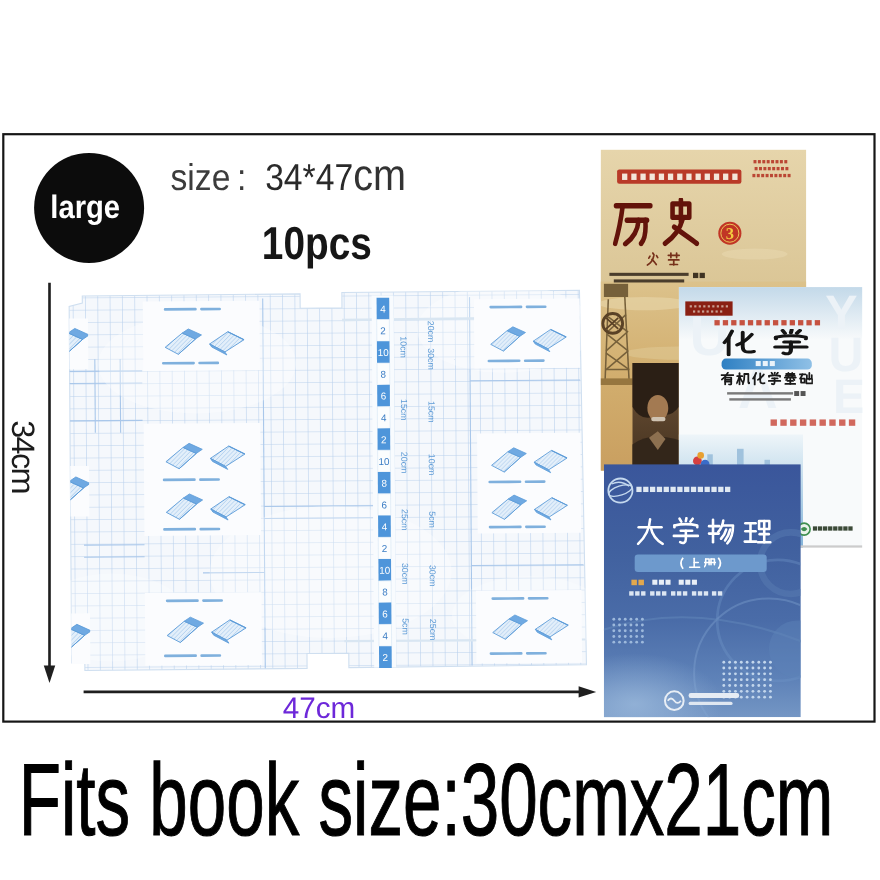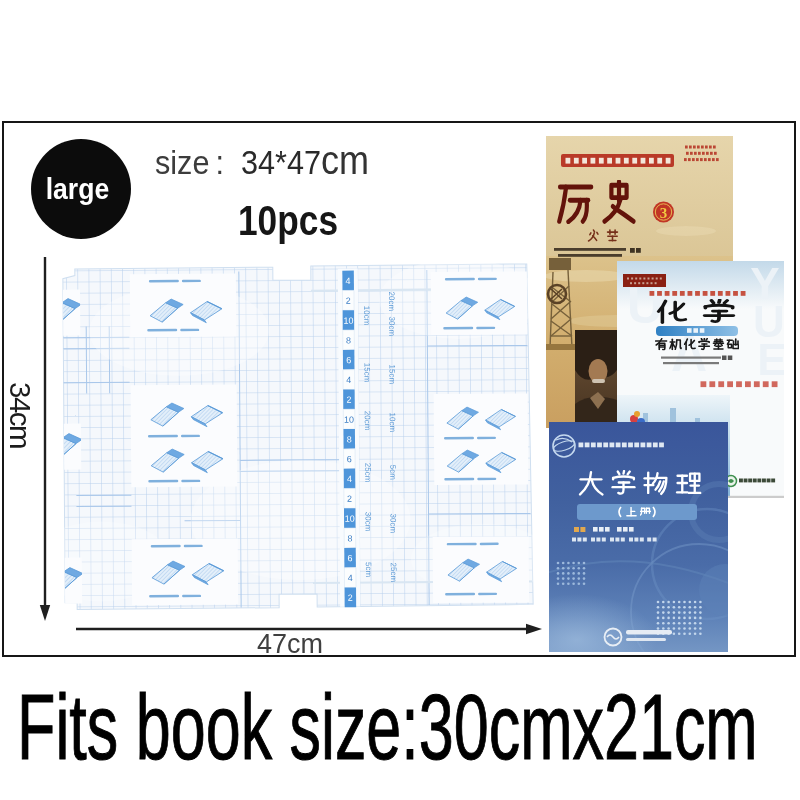--- a/index.html
+++ b/index.html
@@ -181,21 +181,21 @@
 <div class="abs" style="left:31px;top:139px;width:100px;height:100px;border-radius:50%;background:#0c0c0c;"></div>
 
 <div class="abs" style="left:31px;top:172px;width:97px;text-align:center;color:#fff;font-size:29.5px;font-weight:bold;"><span style="display:inline-block;transform:scaleX(0.9) translateX(-2px);">large</span></div>
 
 <div class="abs" style="left:155px;top:138px;font-size:34px;color:#3c3c3c;white-space:nowrap;transform:scaleX(0.90);transform-origin:0 0;">size :&nbsp; <span style="color:#2a2a2a;">34*47</span><span style="font-size:40px;color:#333;">cm</span></div>
 
 <div class="abs" style="left:238px;top:197px;font-size:42px;font-weight:bold;color:#161616;transform:scaleX(0.84);transform-origin:0 0;">10pcs</div>
 
 <div class="abs" style="left:3px;top:382px;font-size:29.5px;color:#1c1c1c;writing-mode:vertical-rl;letter-spacing:-1.5px;">34cm</div>
 
-<div class="abs" style="left:257px;top:629px;font-size:27px;color:#404040;">47cm</div>
+<div class="abs" style="left:257px;top:629px;font-size:27px;color:#6d28d9;">47cm</div>
 
 <svg class="abs" style="left:0;top:0;" width="800" height="800" viewBox="0 0 800 800">
   <defs>
     <pattern id="grid" width="11.2" height="11.2" patternUnits="userSpaceOnUse">
       <path d="M11.2 0 H0 V11.2" fill="none" stroke="#b7cfec" stroke-width="1"></path>
     </pattern>
     <pattern id="hatch" width="3" height="3" patternUnits="userSpaceOnUse" patternTransform="rotate(45)">
       <rect width="3" height="3" fill="#e3effa"></rect>
       <line x1="0" y1="0" x2="0" y2="3" stroke="#9cc2ea" stroke-width="0.9"></line>
     </pattern>

